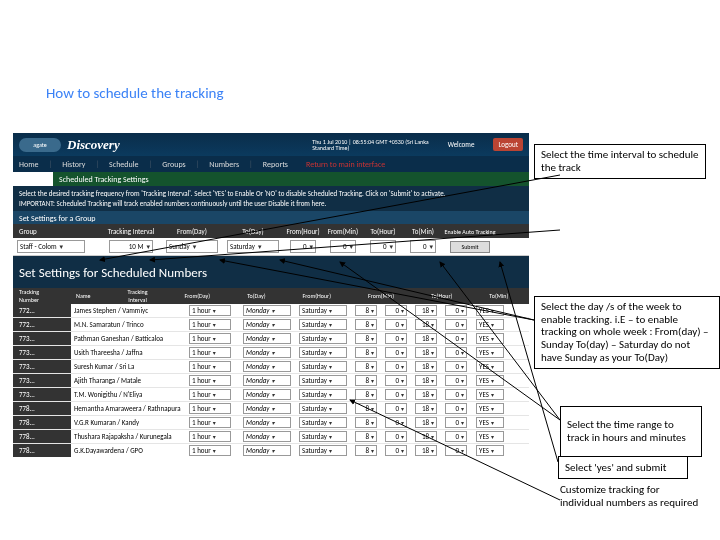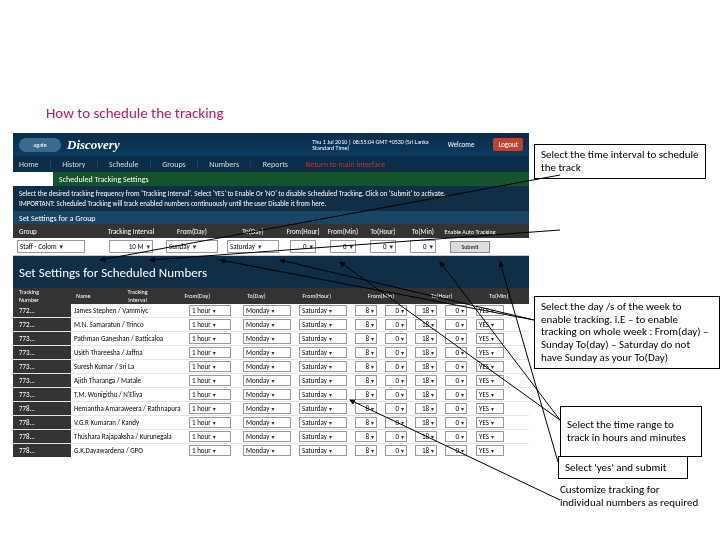--- a/index.html
+++ b/index.html
@@ -1,17 +1,17 @@
 <!DOCTYPE html>
 <html><head>
 <meta charset="utf-8">
 <style>
   * { box-sizing: border-box; margin: 0; padding: 0; }
   body { font-family: Calibri, Arial, sans-serif; background: #fff; width: 720px; height: 540px; position: relative; overflow: hidden; }
-  .slide-title { position: absolute; left: 46px; top: 104px; font-size: 15px; color: #be185d; }
+  .slide-title { position: absolute; left: 46px; top: 84px; font-size: 15px; color: #3b82f6; }
   .app { position: absolute; left: 13px; top: 133px; width: 516px; height: 340px; font-size: 8px; overflow: hidden; }
   .hdr { background: linear-gradient(#0a2d4a,#0b3a5e); height: 23px; display: flex; align-items: center; padding: 0 6px; color: #fff; }
   .logo { width: 42px; height: 14px; background: #3a6a8c; border-radius: 7px; margin-right: 6px; display: flex; align-items: center; justify-content: center; font-size: 6px; color: #fff; }
   .brand { font-family: Georgia, serif; font-style: italic; font-size: 13px; font-weight: bold; margin-right: auto; }
   .hdr-right { display: flex; align-items: center; gap: 11px; }
   .dt { font-size: 6px; line-height: 1; text-align: left; }
   .welcome { font-size: 7px; margin: 0 8px; }
   .logout { background: #b43; color: #fff; padding: 2px 5px; font-size: 7px; border-radius: 2px; }
   .nav { background: #0a2d4a; height: 16px; display: flex; align-items: center; padding: 0 6px; gap: 10px; font-size: 8px; }
   .nav span { color: #ddd; }
@@ -54,21 +54,21 @@
   .d-th  { width:30px; text-align:center; }
   .d-tm  { width:30px; text-align:center; }
   .d-en  { width:38px; text-align:center; line-height:1; }
   .rows { background:#e5e5e5; }
   .row { display:flex; height:13px; align-items:center; background:#fff; margin-bottom:1px; font-size:7px; }
   .r-num { width:58px; padding-left:6px; background:#333; color:#fff; height:100%; display:flex; align-items:center; }
   .r-nam { width:110px; padding-left:3px; overflow:hidden; white-space:nowrap; }
   .rsel { border:1px solid #999; background:#fff; height:11px; display:flex; align-items:center; padding:0 2px; font-size:7px; }
   .rsel::after { content:"▾"; margin-left:2px; font-size:6px; color:#333; }
   .r-int { width:58px; display:flex; justify-content:center; } .r-int .rsel { width:42px; }
-  .r-fd  { width:56px; display:flex; justify-content:center; } .r-fd .rsel { width:48px; }
+  .r-fd  { width:56px; display:flex; justify-content:center; } .r-fd .rsel { width:48px;font-style:italic; }
   .r-td  { width:56px; display:flex; justify-content:center; } .r-td .rsel { width:48px; }
   .r-n   { width:30px; display:flex; justify-content:center; } .r-n .rsel { width:22px; justify-content:flex-end; }
   .r-en  { width:38px; display:flex; justify-content:center; } .r-en .rsel { width:28px; }
   .callouts { position:absolute; right:14px; top:144px; width:172px; font-size:11px; color:#000; line-height:1.15; }
   .co { border:1px solid #000; padding:4px 6px; margin-bottom:8px; background:#fff; }
   .co-wide { position:absolute; left:534px; top:296px; width:186px; border:1px solid #000; padding:4px 6px; font-size:11px; line-height:1.15; background:#fff; }
   .co2 { position:absolute; left:560px; top:406px; width:142px; border:1px solid #000; padding:12px 6px; font-size:11px; line-height:1.15; background:#fff; }
   .co3 { position:absolute; left:558px; top:456px; width:130px; border:1px solid #000; padding:4px 6px; font-size:11px; background:#fff; }
   .co4 { position:absolute; left:560px; top:484px; width:140px; font-size:11px; line-height:1.15; }
   svg.arrows { position:absolute; left:0; top:0; width:720px; height:540px; pointer-events:none; }

